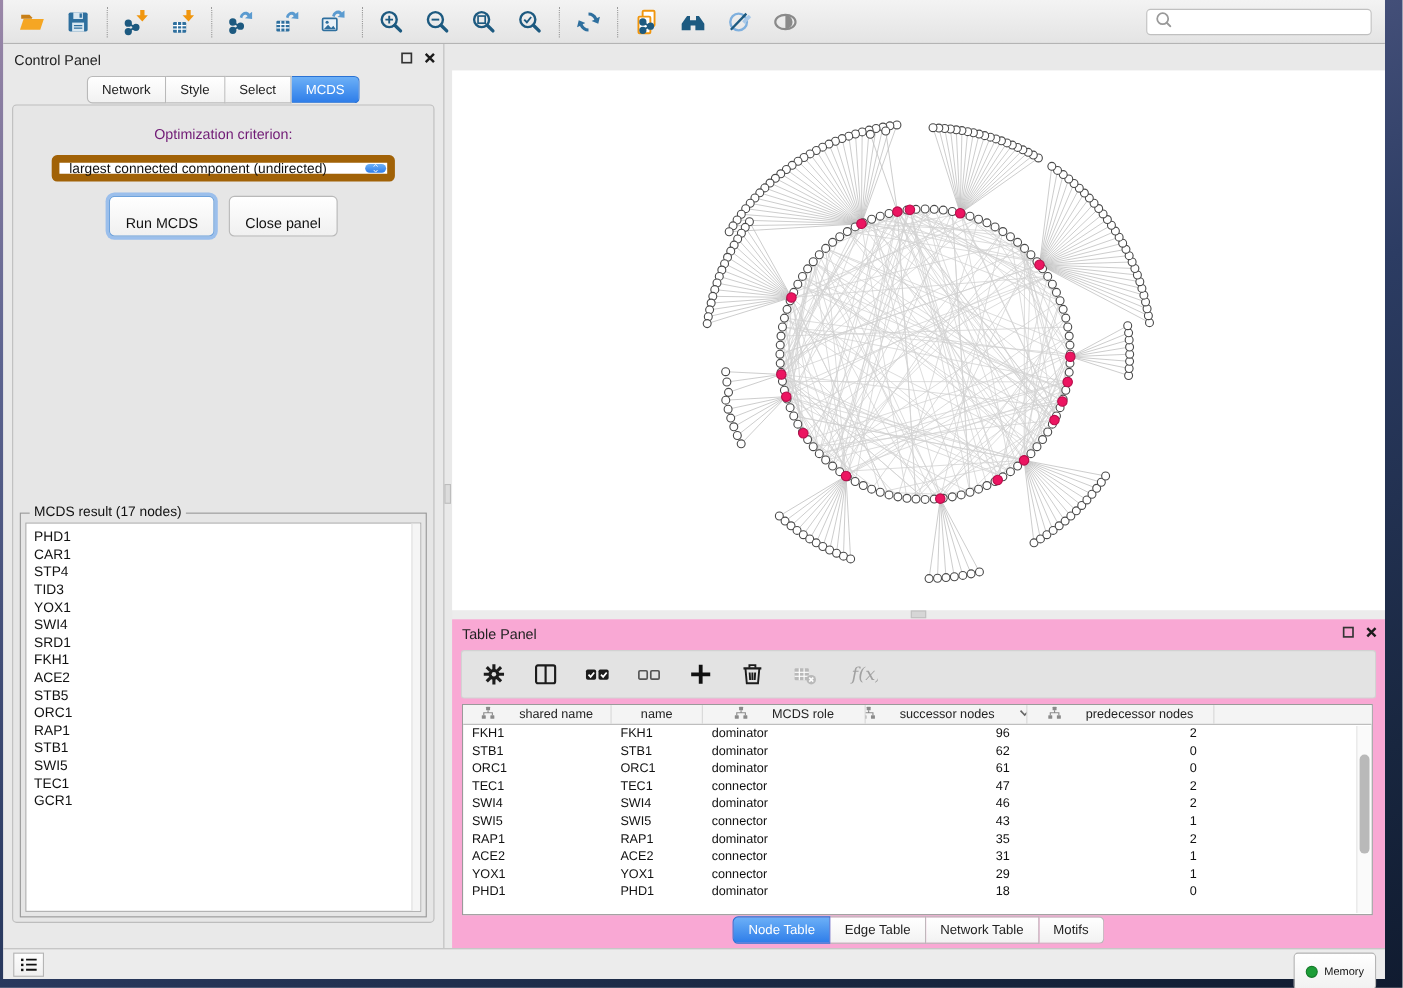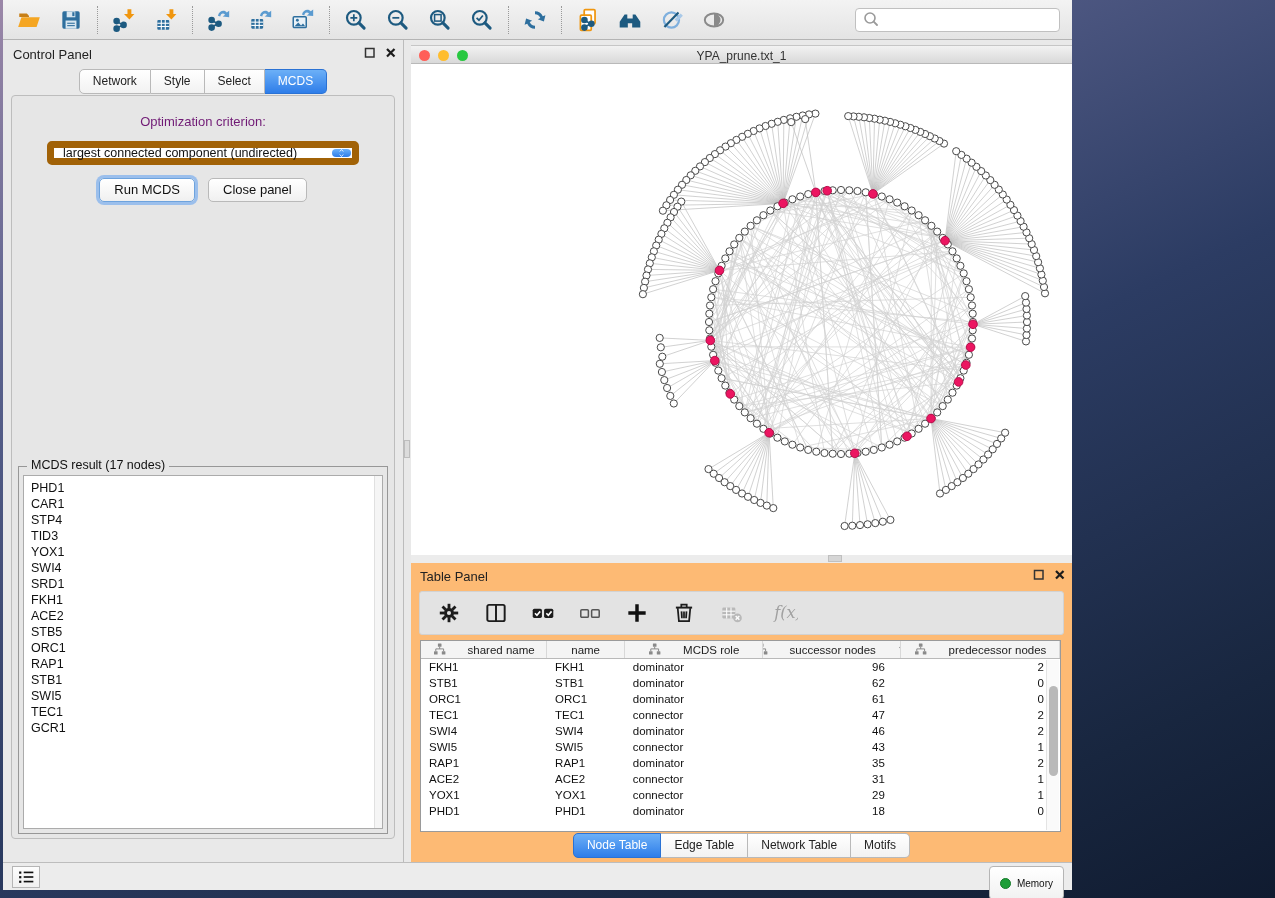--- a/index.html
+++ b/index.html
@@ -1,20 +1,20 @@
 <!DOCTYPE html>
 <html><head>
 <meta charset="utf-8">
 <style>
   * { margin:0; padding:0; box-sizing:border-box; }
   html,body { width:1275px; height:898px; overflow:hidden;
     font-family:"Liberation Sans","DejaVu Sans",sans-serif; }
   .wallpaper { position:absolute; inset:0;
     background:linear-gradient(155deg,#9b87a8 0%,#5d6490 22%,#2c3c63 55%,#18263f 85%,#101b30 100%); }
-  .app { position:absolute; left:3px; top:0; width:1069px; height:890px; background:#ececec; }
+  .app { position:absolute; left:3px; top:0; width:1256px; height:890px; background:#ececec; }
 
   
   .toolbar { position:absolute; left:0; top:0; right:0; height:40px;
     background:linear-gradient(#f3f3f3,#e4e4e4); border-bottom:1px solid #b4b4b4;
     display:flex; align-items:center; padding:0 12px; }
   .tb-group { display:flex; align-items:center; gap:14px; }
   .tb-sep { width:0; height:28px; border-left:1px dotted #9a9a9a; margin:0 12px; }
   .tb-btn { width:28px; height:28px; display:flex; align-items:center; justify-content:center; cursor:default; }
   .search-wrap { margin-left:auto; width:205px; height:24px; background:#fff;
     border:1px solid #c0c0c0; border-radius:4px; display:flex; align-items:center; padding:0 6px; }
@@ -37,21 +37,21 @@
     background:#e6e6e6; border:1px solid #bdbdbd; border-radius:4px; }
   .opt-label { text-align:center; margin-top:18px; font-size:13px; color:#701a75; }
   .select-box { position:relative; margin:12px auto 0; width:312px; height:24px; background:#fff;
     border:7px solid #a16207; border-radius:5px; font-size:12.5px; color:#111;
     display:flex; align-items:center; padding-left:9px; }
   .select-stepper { position:absolute; right:1px; top:1px; bottom:1px; width:19px; border-radius:4px;
     background:linear-gradient(#6db1f8,#2e7de9); display:flex; flex-direction:column;
     align-items:center; justify-content:center; gap:2px; }
   .btn-row { display:flex; justify-content:center; gap:13px; margin-top:13px; }
   .mac-btn { font-size:13px; color:#111; background:linear-gradient(#ffffff,#f0f0f0);
-    border:1px solid #b9b9b9; border-radius:5px; padding:3px 14px 4px; cursor:default; }
+    border:1px solid #b9b9b9; border-radius:5px; padding:16px 14px 4px; cursor:default; }
   .mac-btn.focus { box-shadow:0 0 0 3px rgba(105,165,240,.6); border-color:#6ea3dd; }
   .groupbox { position:absolute; left:6px; right:6px; top:370px; bottom:4px; border:1px solid #979797; }
   .groupbox-legend { position:absolute; top:-9px; left:8px; background:#e6e6e6; padding:0 4px;
     font-size:12.5px; color:#111; }
   .mcds-list { position:absolute; left:4px; right:4px; top:8px; bottom:4px; background:#fff;
     border:1px solid #ababab; font-size:12.5px; line-height:16px; color:#111;
     padding:4px 0 0 7px; overflow:hidden; }
   .mcds-scroll { position:absolute; right:5px; top:9px; bottom:5px; width:8px;
     background:#f5f5f5; border-left:1px solid #e0e0e0; }
 
@@ -68,21 +68,21 @@
   .network-view { position:absolute; left:0; right:0; top:0; height:515px; background:#e9e9e9; }
   .net-titlebar { position:absolute; left:0; right:0; top:5px; height:19px;
     background:linear-gradient(#f2f2f2,#d9d9d9); border-top:1px solid #c6c6c6; border-bottom:1px solid #b9b9b9; }
   .lights { position:absolute; left:8px; top:4px; display:flex; gap:8px; }
   .light { width:11px; height:11px; border-radius:50%; }
   .net-title { position:absolute; left:0; right:0; top:3px; text-align:center; font-size:12px; color:#333; }
   .net-canvas { position:absolute; left:0; right:0; top:24px; bottom:0; background:#fff; }
   .net-canvas svg { display:block; }
 
   
-  .table-panel { position:absolute; left:0; right:0; top:523px; bottom:0; background:#fdba74; }
+  .table-panel { position:absolute; left:0; right:0; top:523px; bottom:0; background:#f9a8d4; }
   .tp-header { position:relative; height:24px; }
   .tp-title { position:absolute; left:9px; top:6px; font-size:13px; color:#222; }
   .tp-toolbar { position:absolute; left:8px; right:8px; top:28px; height:44px;
     background:#e3e3e3; border:1px solid #d2d2d2; border-radius:3px;
     display:flex; align-items:center; gap:21px; padding:0 16px; }
   .tpb { width:26px; height:26px; display:flex; align-items:center; justify-content:center; }
   .tp-table { position:absolute; left:9px; right:11px; top:77px; height:192px;
     background:#fff; border:1px solid #9a9a9a; overflow:hidden; }
   .thead { display:flex; height:18px; background:#f4f4f4; border-bottom:1px solid #b9b9b9; }
   .th { display:flex; align-items:center; justify-content:center; gap:22px; font-size:11.5px;
@@ -348,28 +348,20 @@
       </div>
     </div>
   </div>
 
   <div class="v-divider">
     <div class="v-handle"></div>
   </div>
 
   <div class="right-region">
     <div class="network-view">
-      <div class="net-titlebar">
-        <div class="lights">
-          <div class="light" id="tl-red" style="background: rgb(255, 95, 88);"></div>
-          <div class="light" id="tl-yellow" style="background: rgb(255, 189, 46);"></div>
-          <div class="light" id="tl-green" style="background: rgb(40, 200, 64);"></div>
-        </div>
-        <div class="net-title">YPA_prune.txt_1</div>
-      </div>
       <div class="net-canvas" id="net-canvas">
           <svg width="864" height="490" viewBox="0 0 864 490">
       <g stroke="#b3b3b3" stroke-width="0.7" opacity="0.6">
               <line x1="303.8" y1="296.6" x2="299.0" y2="274.5"></line>
               <line x1="358.1" y1="368.7" x2="318.5" y2="328.7"></line>
               <line x1="559.6" y1="283.2" x2="300.3" y2="282.7"></line>
               <line x1="404.8" y1="128.4" x2="300.3" y2="282.7"></line>
               <line x1="358.1" y1="368.7" x2="304.5" y2="217.2"></line>
               <line x1="303.8" y1="296.6" x2="500.7" y2="369.5"></line>
               <line x1="299.3" y1="276.4" x2="366.4" y2="373.7"></line>

